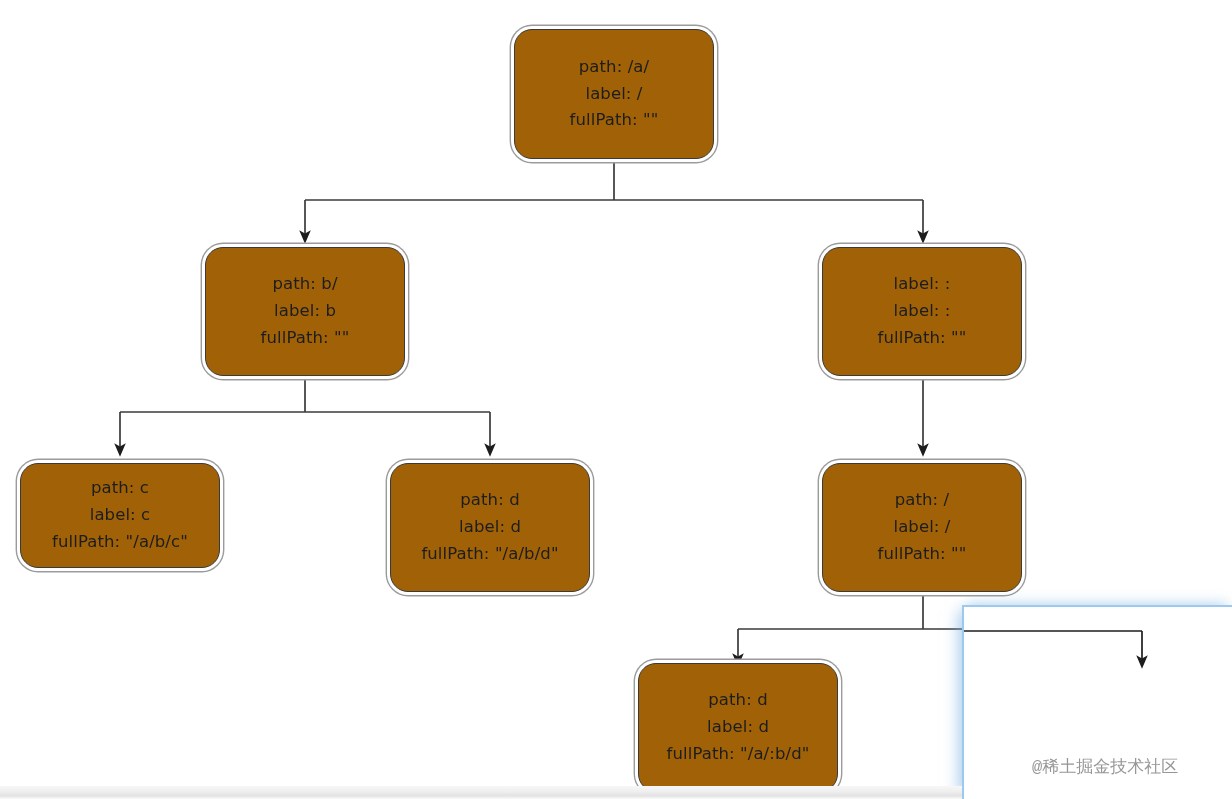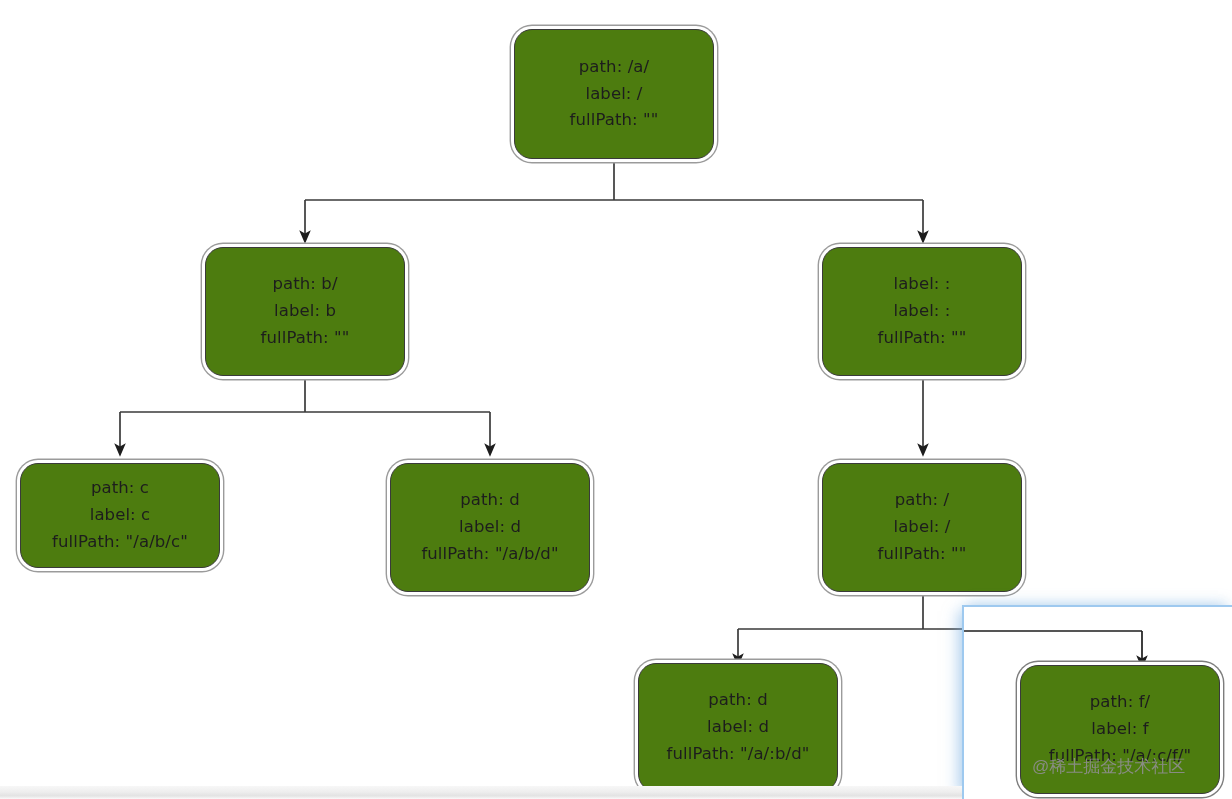--- a/index.html
+++ b/index.html
@@ -20,21 +20,21 @@
     position: absolute;
     left: 0; top: 0;
     width: 1232px;
     height: 799px;
     pointer-events: none;
   }
   
   .node {
     position: absolute;
     box-sizing: border-box;
-    background: #4d7c0f;
+    background: #a16207;
     border: 1.6px solid #3a3a3a;
     border-radius: 18px;
     box-shadow: 0 0 0 3px #ffffff, 0 0 0 4.4px #9b9b9b;
     display: flex;
     flex-direction: column;
     align-items: center;
     justify-content: center;
     z-index: 2;
   }
   .node .line {
@@ -69,21 +69,21 @@
     height: 194px;
     pointer-events: none;
   }
   .watermark {
     position: absolute;
     left: 68px;
     top: 148px;
     font-size: 17px;
     color: #8e8e8e;
     white-space: nowrap;
-    font-family: Liberation Sans, sans-serif;
+    font-family: Liberation Mono, monospace;
     z-index: 5;
     opacity: .92;
   }
   
   #bottom-band {
     position: absolute;
     left: 0;
     top: 786px;
     width: 962px;
     height: 13px;
@@ -172,22 +172,17 @@
         <marker id="arrow2" markerWidth="9" markerHeight="9" refX="4.4" refY="4" orient="auto" markerUnits="strokeWidth">
           <path d="M0.4,0.6 L8.4,4 L0.4,7.4 L2.4,4 Z" fill="#1d1d1d"></path>
         </marker>
       </defs>
       <g fill="none" stroke="#1d1d1d" stroke-width="1.7">
         <path d="M0,24 L178,24"></path>
         <path d="M178,24 L178,55" marker-end="url(#arrow2)"></path>
       </g>
     </svg>
 
-    <div class="node" style="left:56px; top:58px; width:200px; height:129px;">
-      <div class="line">path: f/</div>
-      <div class="line">label: f</div>
-      <div class="line">fullPath: "/a/:c/f/"</div>
-    </div>
 
     <div class="watermark">@稀土掘金技术社区</div>
   </div>
 
 </div>
 
 </body></html>

